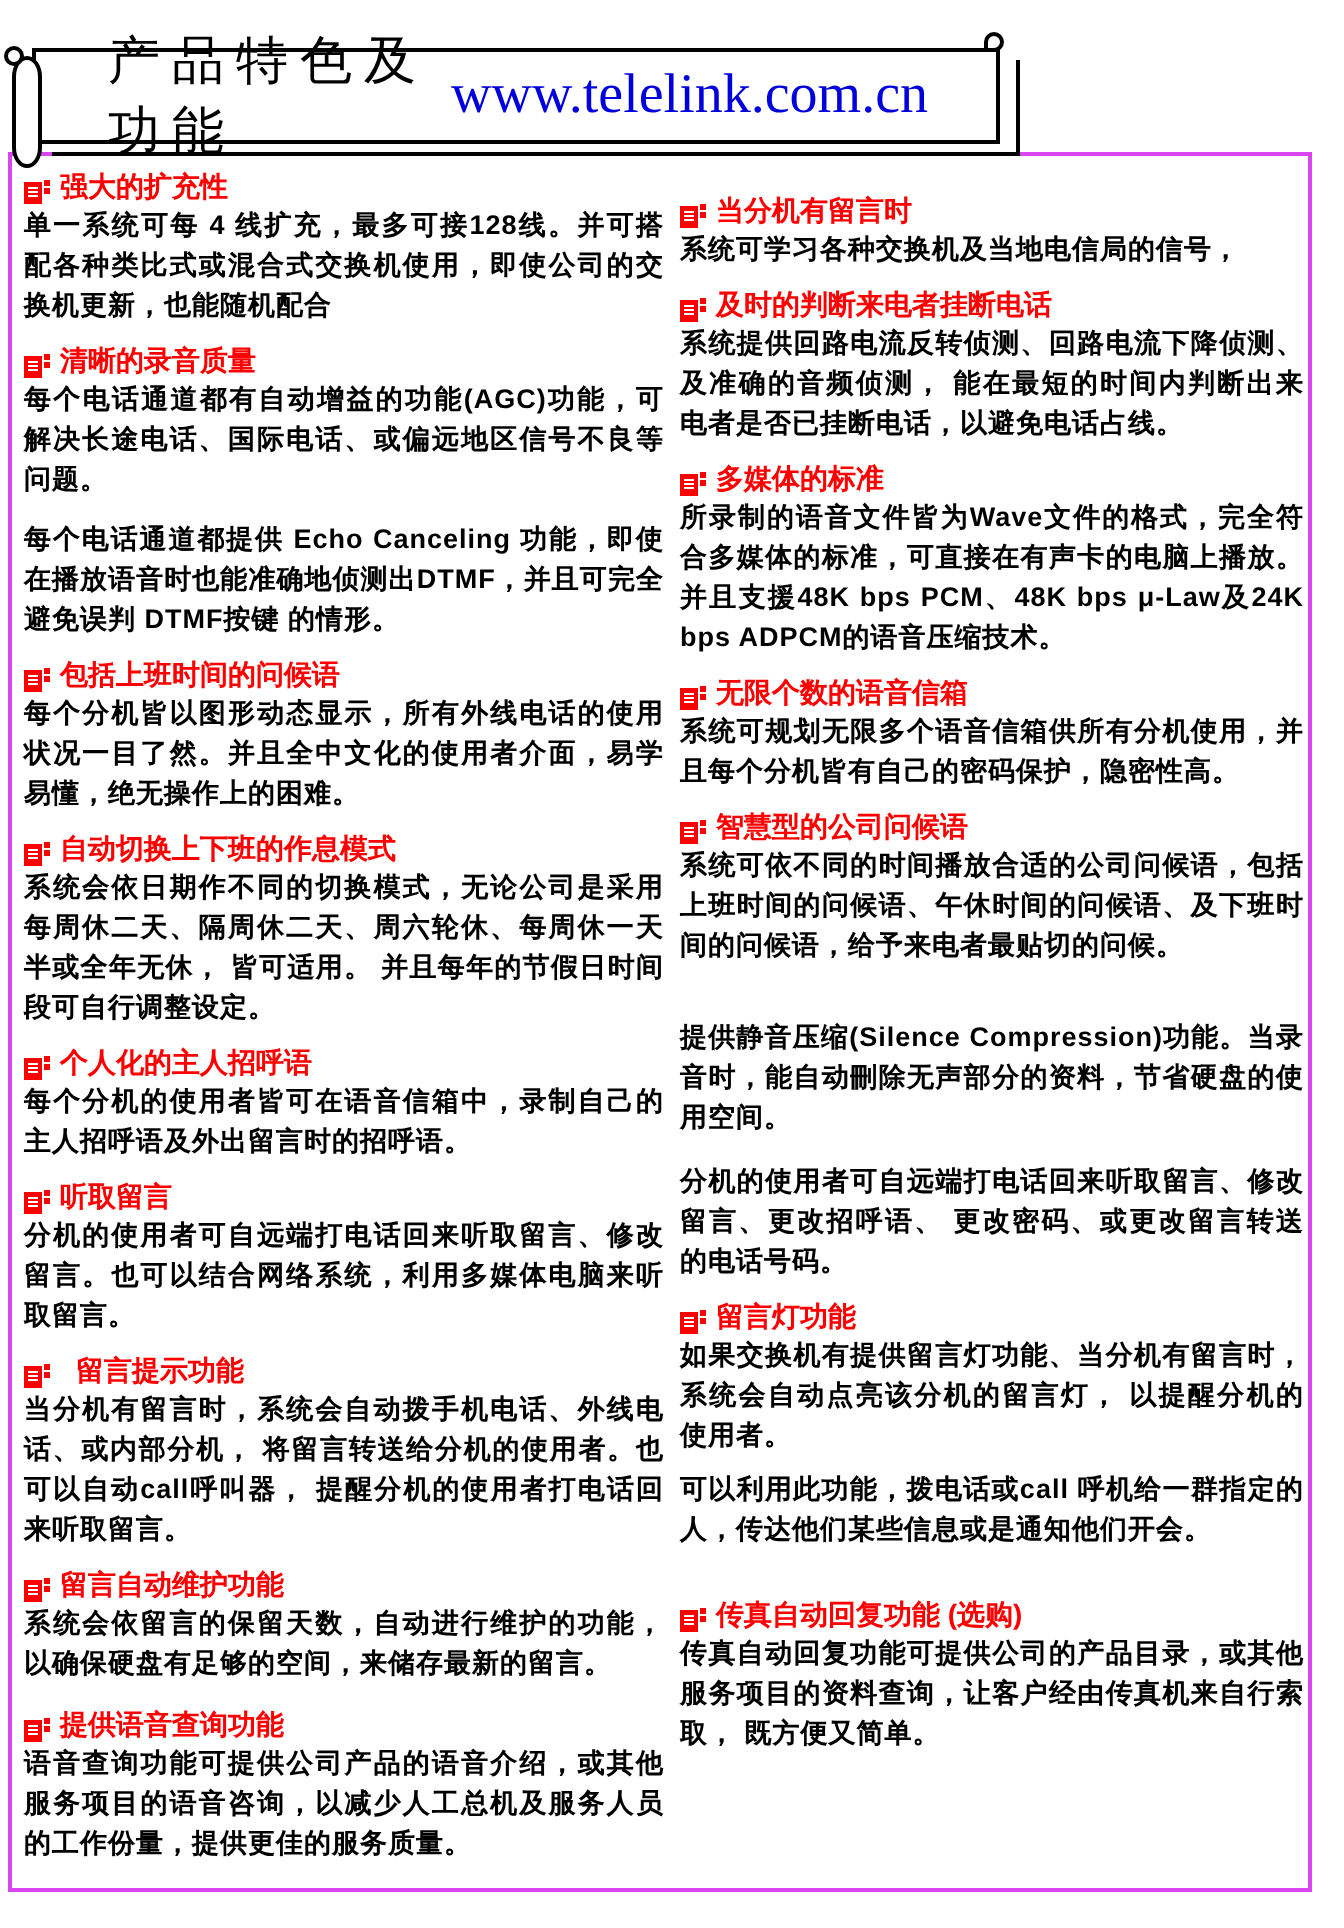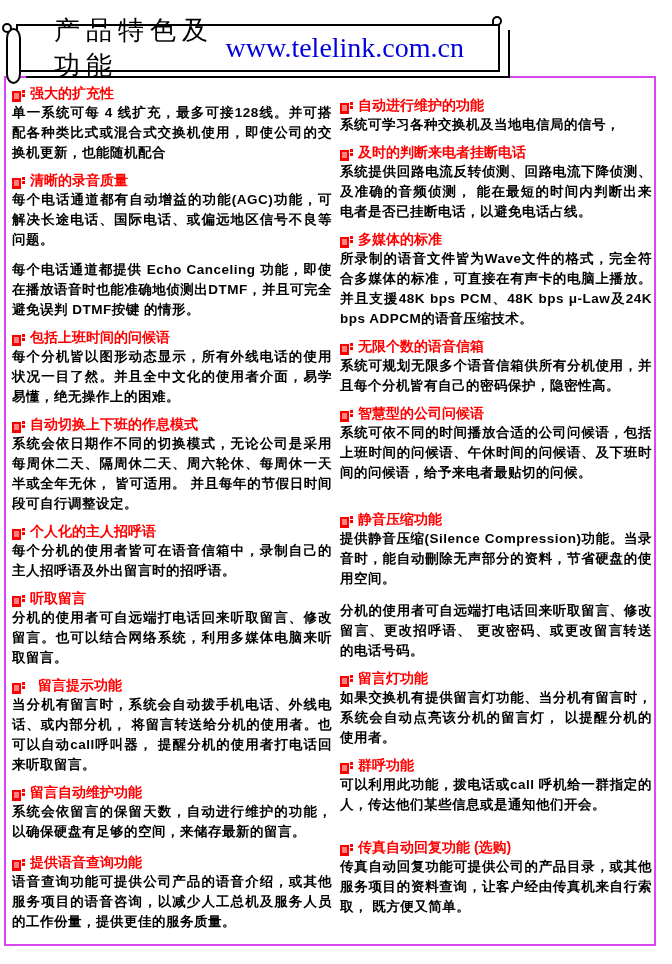--- a/index.html
+++ b/index.html
@@ -226,21 +226,21 @@
       <span class="bullet">
         <svg width="13" height="12" viewBox="0 0 13 12" aria-hidden="true">
           <rect x="0" y="1" width="9" height="11" fill="#ff0000"></rect>
           <rect x="2" y="3.5" width="5" height="1" fill="#ffffff"></rect>
           <rect x="2" y="5.5" width="5" height="1" fill="#ffffff"></rect>
           <rect x="2" y="7.5" width="5" height="1" fill="#ffffff"></rect>
           <rect x="10" y="0" width="3" height="3" fill="#ff0000"></rect>
           <rect x="10" y="4" width="3" height="3" fill="#ff0000"></rect>
         </svg>
       </span>
-      <span class="heading-text" style="color: rgb(255, 0, 0);">自动进行维护的功能</span>
+      <span class="heading-text" style="color: rgb(255, 0, 0);">当分机有留言时</span>
     </div>
     <div class="body-text">系统可学习各种交换机及当地电信局的信号，</div>
   </div>
 
   <div class="section">
     <div class="heading">
       <span class="bullet">
         <svg width="13" height="12" viewBox="0 0 13 12" aria-hidden="true">
           <rect x="0" y="1" width="9" height="11" fill="#ff0000"></rect>
           <rect x="2" y="3.5" width="5" height="1" fill="#ffffff"></rect>
@@ -300,33 +300,20 @@
           <rect x="10" y="0" width="3" height="3" fill="#ff0000"></rect>
           <rect x="10" y="4" width="3" height="3" fill="#ff0000"></rect>
         </svg>
       </span>
       <span class="heading-text" style="color: rgb(255, 0, 0);">智慧型的公司问候语</span>
     </div>
     <div class="body-text">系统可依不同的时间播放合适的公司问候语，包括上班时间的问候语、午休时间的问候语、及下班时间的问候语，给予来电者最贴切的问候。</div>
   </div>
 
   <div class="section">
-    <div class="heading">
-      <span class="bullet">
-        <svg width="13" height="12" viewBox="0 0 13 12" aria-hidden="true">
-          <rect x="0" y="1" width="9" height="11" fill="#ff0000"></rect>
-          <rect x="2" y="3.5" width="5" height="1" fill="#ffffff"></rect>
-          <rect x="2" y="5.5" width="5" height="1" fill="#ffffff"></rect>
-          <rect x="2" y="7.5" width="5" height="1" fill="#ffffff"></rect>
-          <rect x="10" y="0" width="3" height="3" fill="#ff0000"></rect>
-          <rect x="10" y="4" width="3" height="3" fill="#ff0000"></rect>
-        </svg>
-      </span>
-      <span class="heading-text" style="color: rgb(255, 0, 0);">静音压缩功能</span>
-    </div>
     <div class="body-text">提供静音压缩(Silence Compression)功能。当录音时，能自动刪除无声部分的资料，节省硬盘的使用空间。</div>
   </div>
 
   <div class="section">
     <div class="body-text">分机的使用者可自远端打电话回来听取留言、修改留言、更改招呼语、 更改密码、或更改留言转送的电话号码。</div>
   </div>
 
   <div class="section">
     <div class="heading">
       <span class="bullet">
@@ -338,33 +325,20 @@
           <rect x="10" y="0" width="3" height="3" fill="#ff0000"></rect>
           <rect x="10" y="4" width="3" height="3" fill="#ff0000"></rect>
         </svg>
       </span>
       <span class="heading-text" style="color: rgb(255, 0, 0);">留言灯功能</span>
     </div>
     <div class="body-text">如果交换机有提供留言灯功能、当分机有留言时，系统会自动点亮该分机的留言灯， 以提醒分机的使用者。</div>
   </div>
 
   <div class="section">
-    <div class="heading">
-      <span class="bullet">
-        <svg width="13" height="12" viewBox="0 0 13 12" aria-hidden="true">
-          <rect x="0" y="1" width="9" height="11" fill="#ff0000"></rect>
-          <rect x="2" y="3.5" width="5" height="1" fill="#ffffff"></rect>
-          <rect x="2" y="5.5" width="5" height="1" fill="#ffffff"></rect>
-          <rect x="2" y="7.5" width="5" height="1" fill="#ffffff"></rect>
-          <rect x="10" y="0" width="3" height="3" fill="#ff0000"></rect>
-          <rect x="10" y="4" width="3" height="3" fill="#ff0000"></rect>
-        </svg>
-      </span>
-      <span class="heading-text" style="color: rgb(255, 0, 0);">群呼功能</span>
-    </div>
     <div class="body-text">可以利用此功能，拨电话或call 呼机给一群指定的人，传达他们某些信息或是通知他们开会。</div>
   </div>
 
   <div class="section">
     <div class="heading">
       <span class="bullet">
         <svg width="13" height="12" viewBox="0 0 13 12" aria-hidden="true">
           <rect x="0" y="1" width="9" height="11" fill="#ff0000"></rect>
           <rect x="2" y="3.5" width="5" height="1" fill="#ffffff"></rect>
           <rect x="2" y="5.5" width="5" height="1" fill="#ffffff"></rect>

